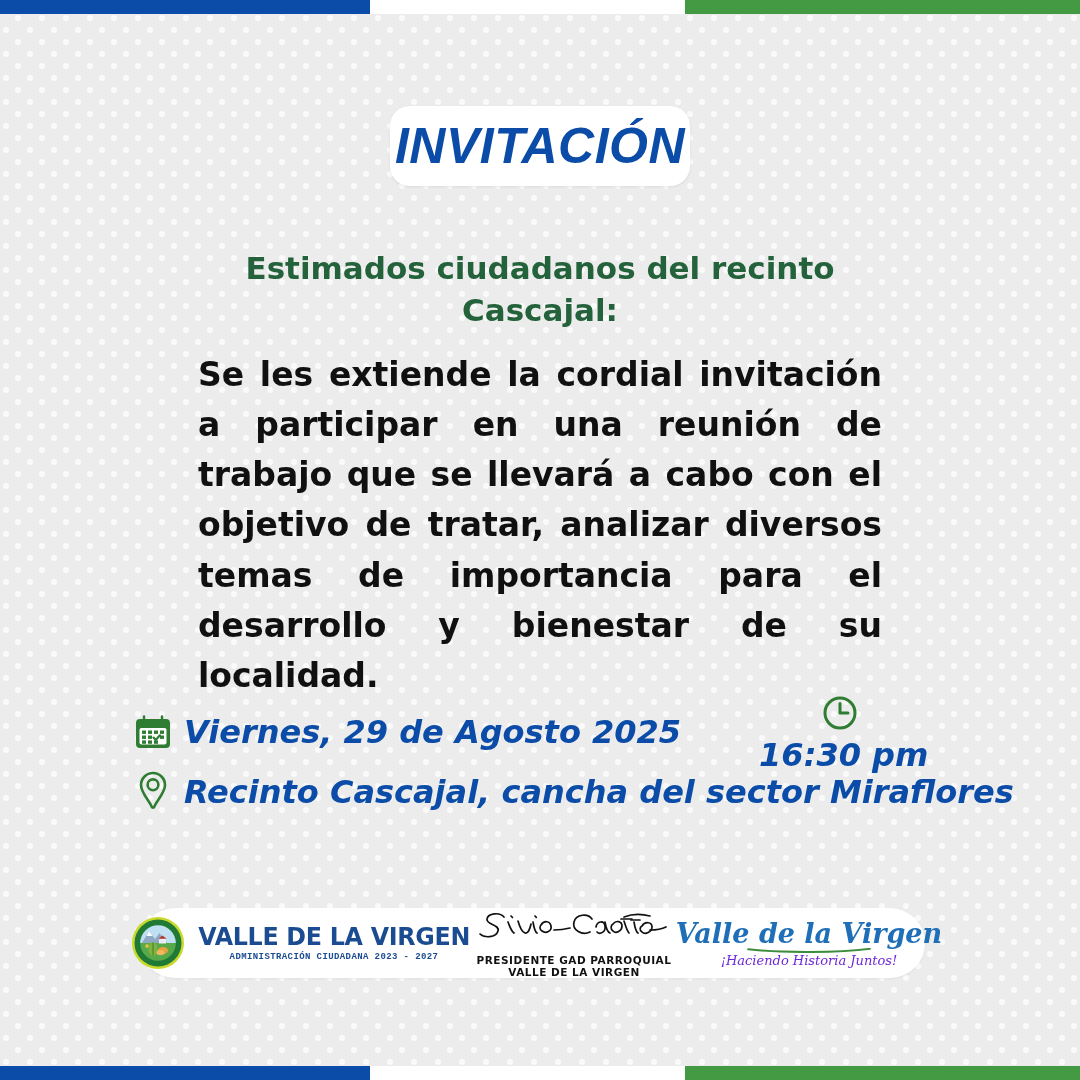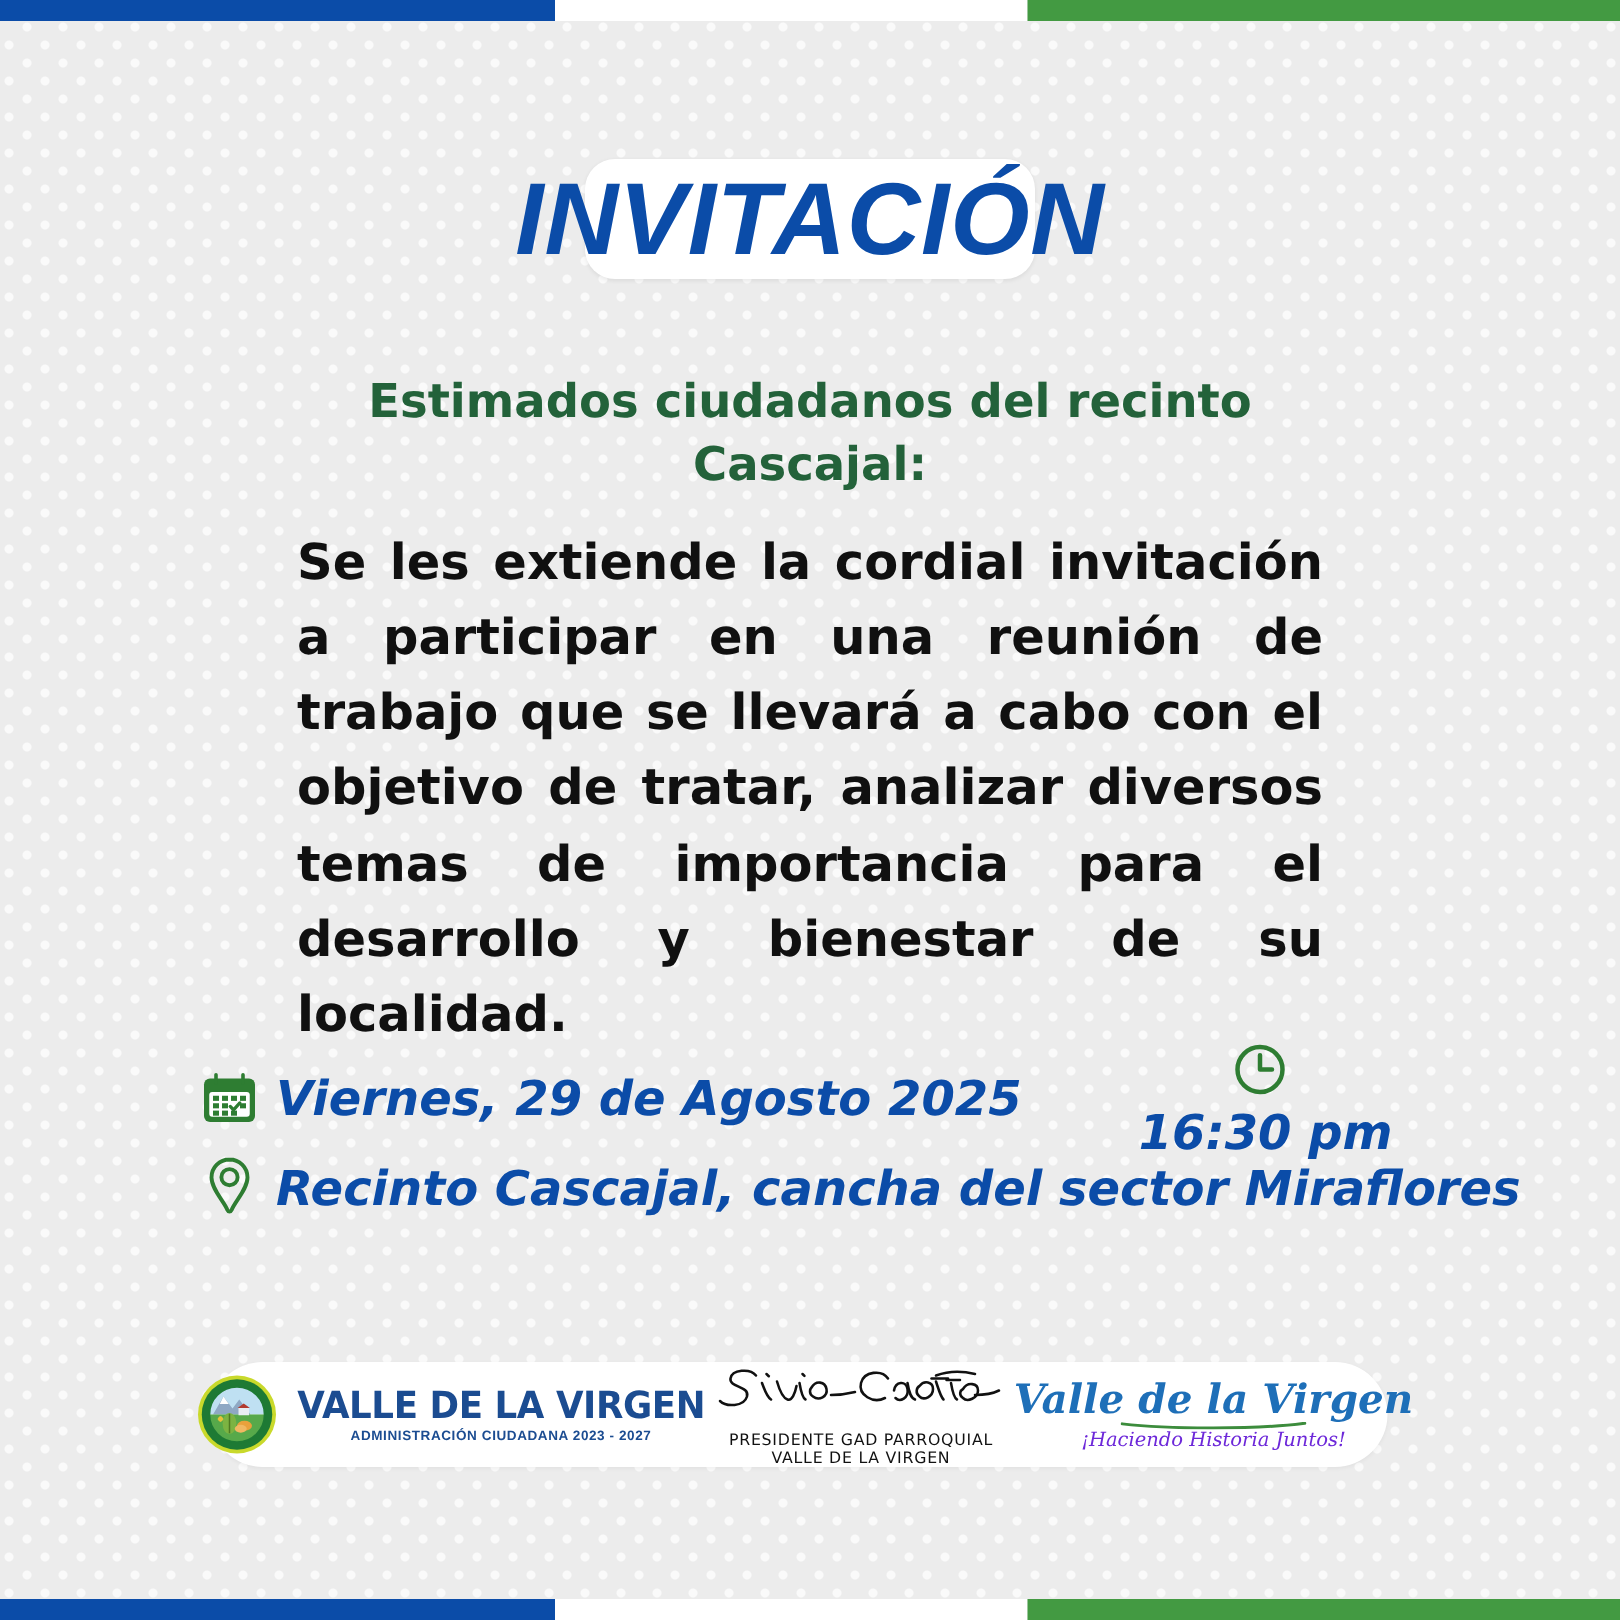--- a/index.html
+++ b/index.html
@@ -50,21 +50,21 @@
     height: 80px;
     background: #ffffff;
     border-radius: 20px;
     box-shadow: 0 1px 3px rgba(0,0,0,0.07);
     display: flex;
     align-items: center;
     justify-content: center;
   }
   .title-pill .title-text {
     font-family: "Liberation Sans", sans-serif;
-    font-size: 68px;
+    font-size: 50px;
     font-weight: bold;
     font-style: italic;
     color: #0B4CA8;
     letter-spacing: 0.5px;
     white-space: nowrap;
   }
 
   
   .greeting {
     position: absolute;
@@ -163,36 +163,36 @@
     font-family: "DejaVu Sans", sans-serif;
     font-size: 25px;
     font-weight: bold;
     color: #1B4C91;
     letter-spacing: -0.3px;
     line-height: 1;
     transform: scaleX(0.95);
     white-space: nowrap;
   }
   .wordmark .small {
-    font-family: Liberation Sans, sans-serif;
+    font-family: Liberation Mono, monospace;
     font-size: 9px;
     font-weight: bold;
     color: #1B4C91;
     letter-spacing: 0.4px;
     margin-top: 3px;
     white-space: nowrap;
   }
 
   
   .logo-b { display: flex; flex-direction: column; align-items: center; }
   .sig-svg { display: block; }
   .sig-lines {
     font-family: "DejaVu Sans", sans-serif;
     font-size: 10.5px;
-    font-weight: normal;
+    font-weight: bold;
     color: #111111;
     letter-spacing: 0.5px;
     text-align: center;
     line-height: 1.18;
     margin-top: 12px;
     white-space: nowrap;
   }
 
   
   .logo-c { display: flex; flex-direction: column; align-items: center; }

